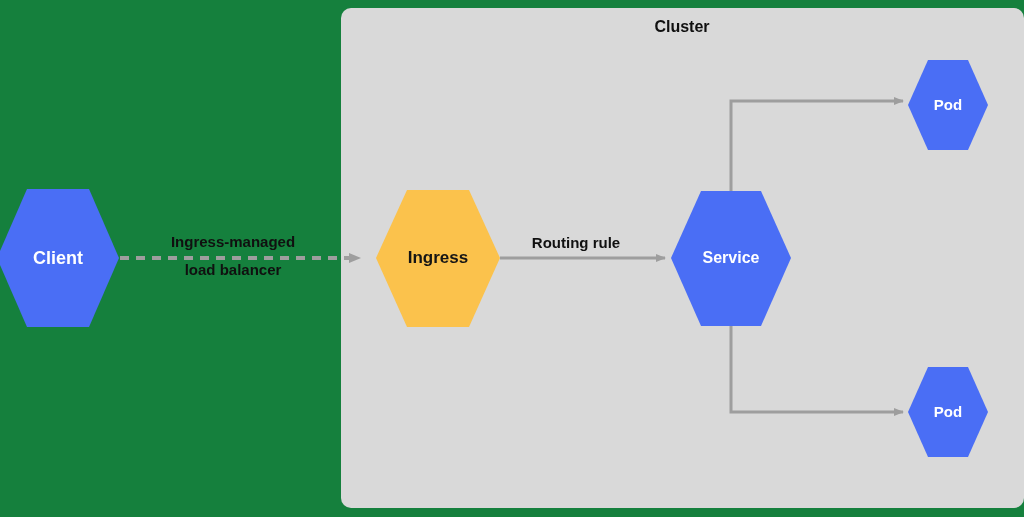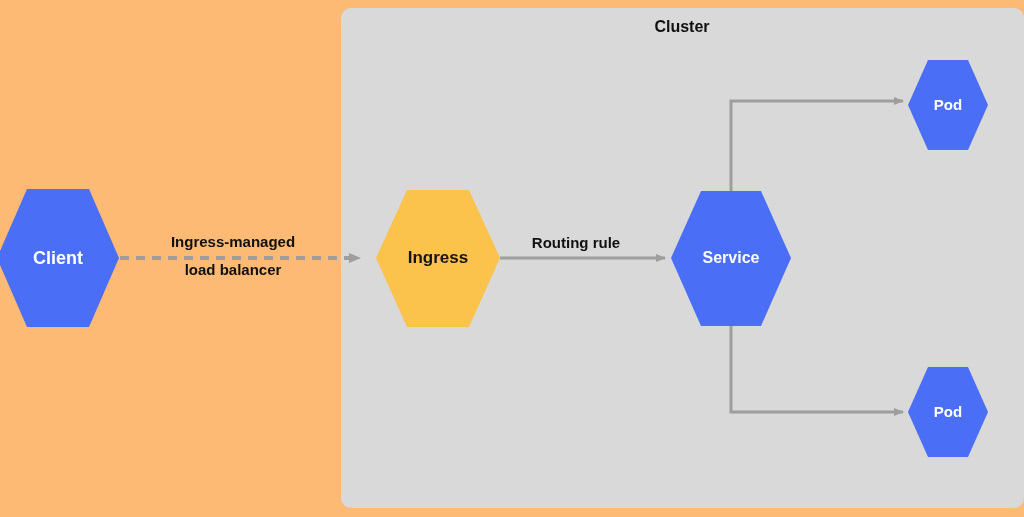--- a/index.html
+++ b/index.html
@@ -4,21 +4,21 @@
 <style>
   html, body {
     margin: 0;
     padding: 0;
     background: #ffffff;
   }
   #canvas {
     position: relative;
     width: 1024px;
     height: 517px;
-    background: #fdba74;
+    background: #15803d;
     overflow: hidden;
     font-family: "Liberation Sans", sans-serif;
   }
   #diagram-svg {
     position: absolute;
     left: 0;
     top: 0;
     width: 1024px;
     height: 517px;
   }

